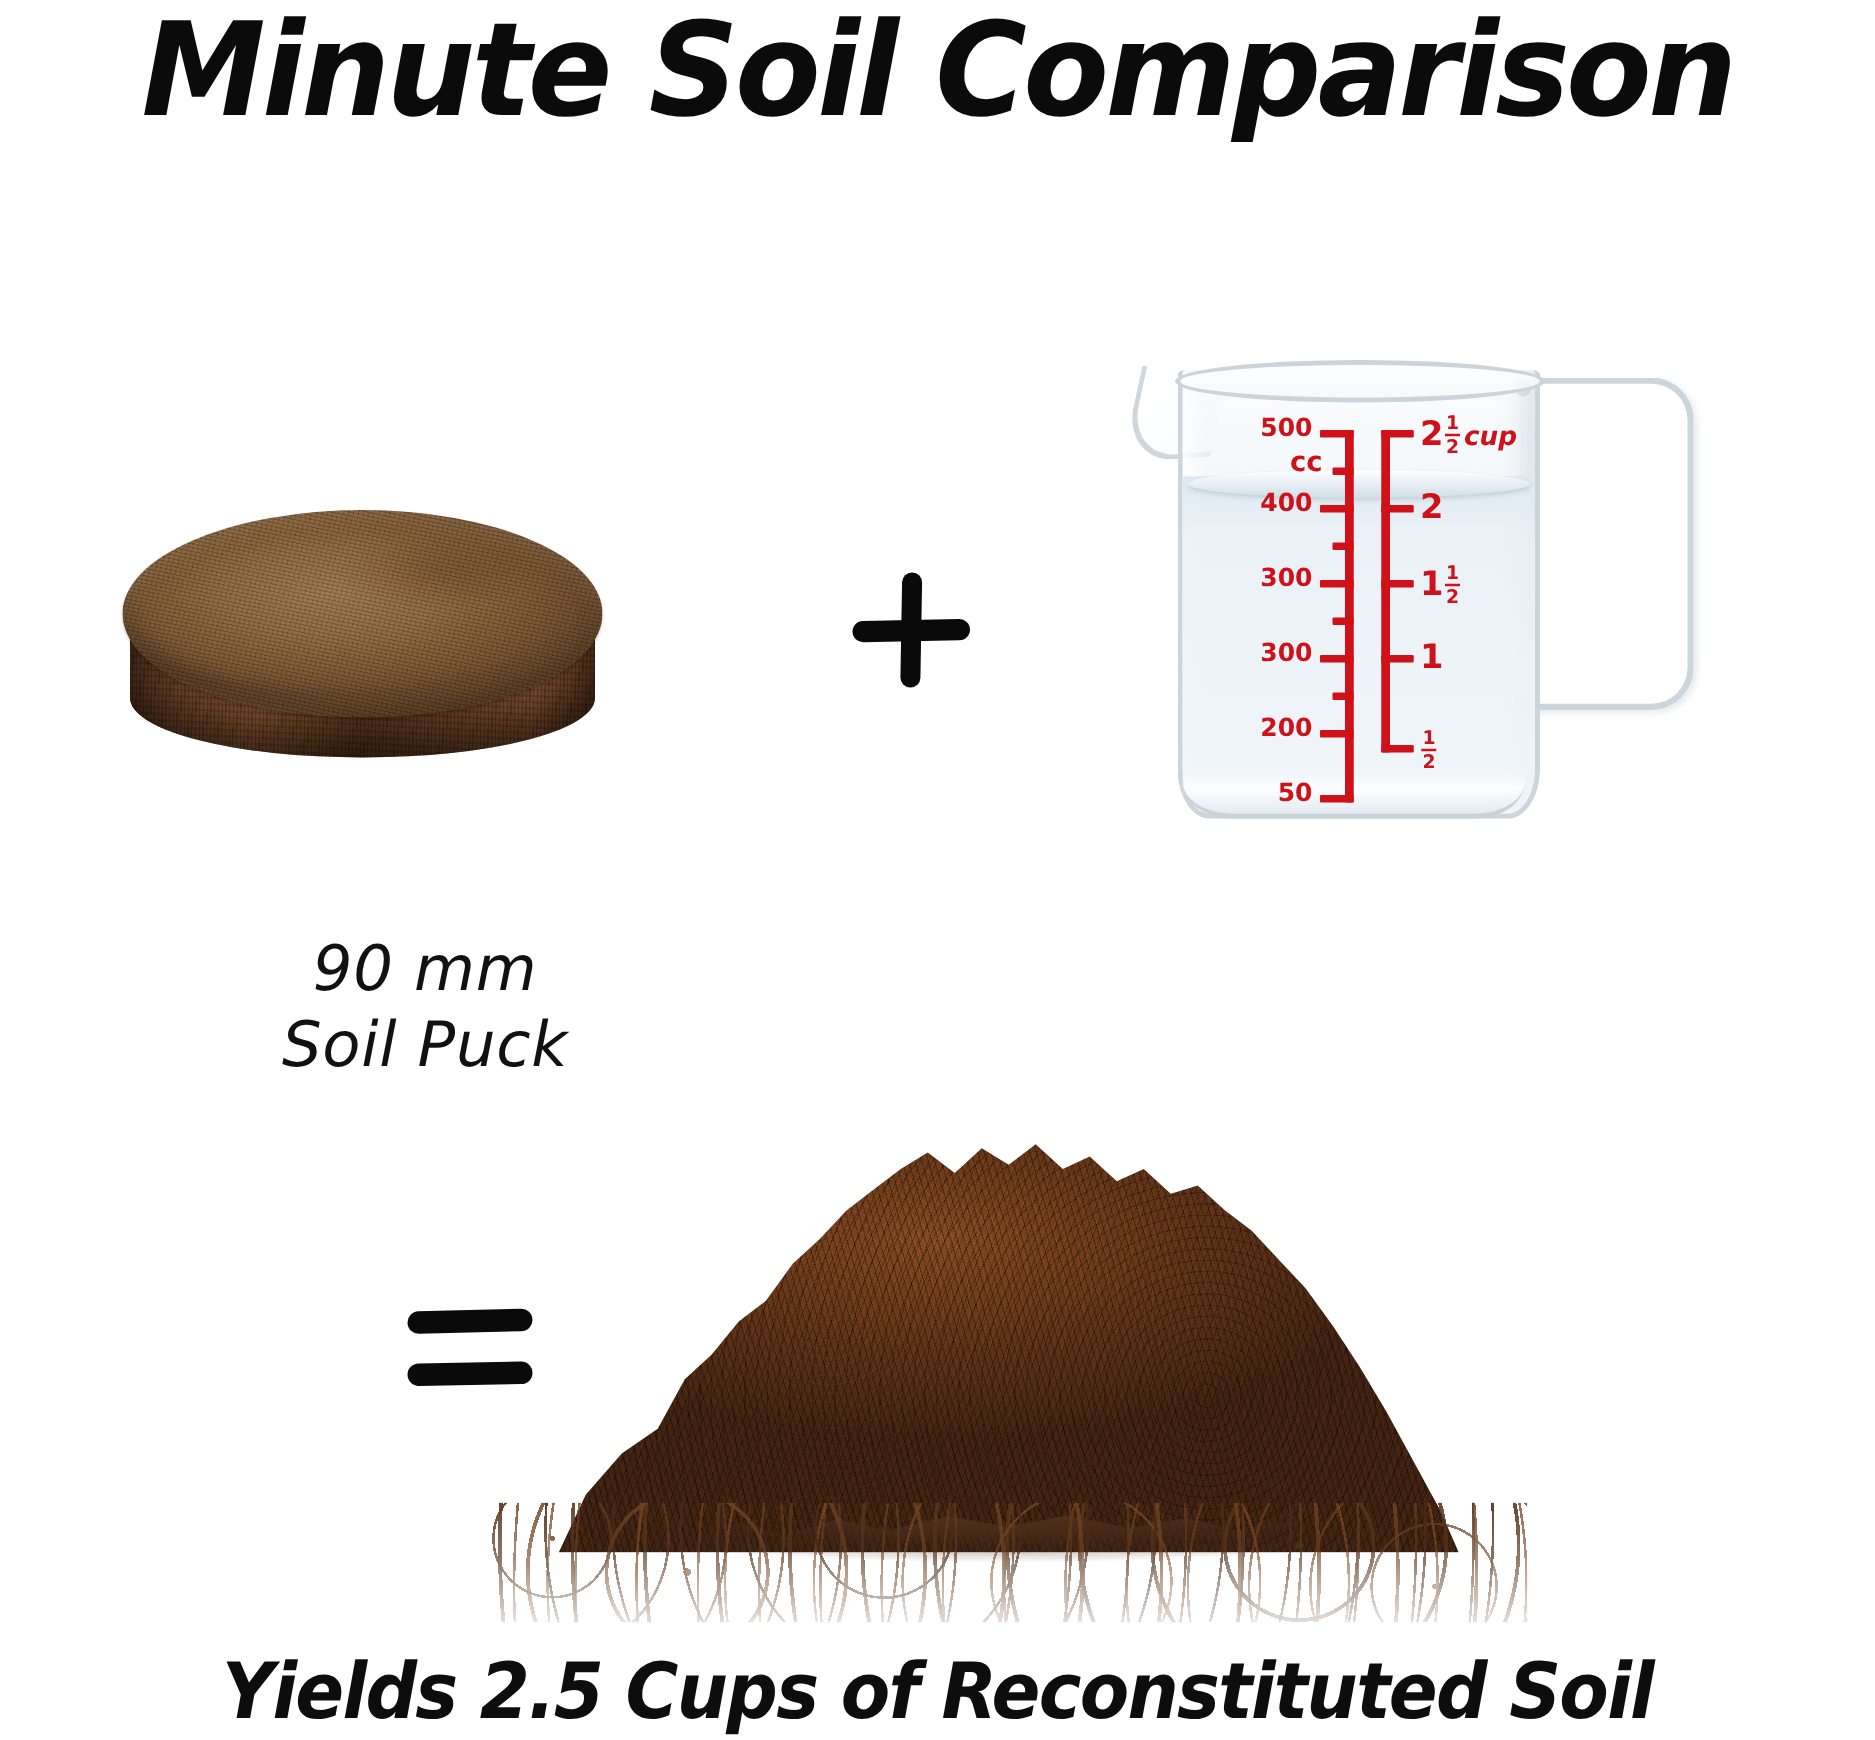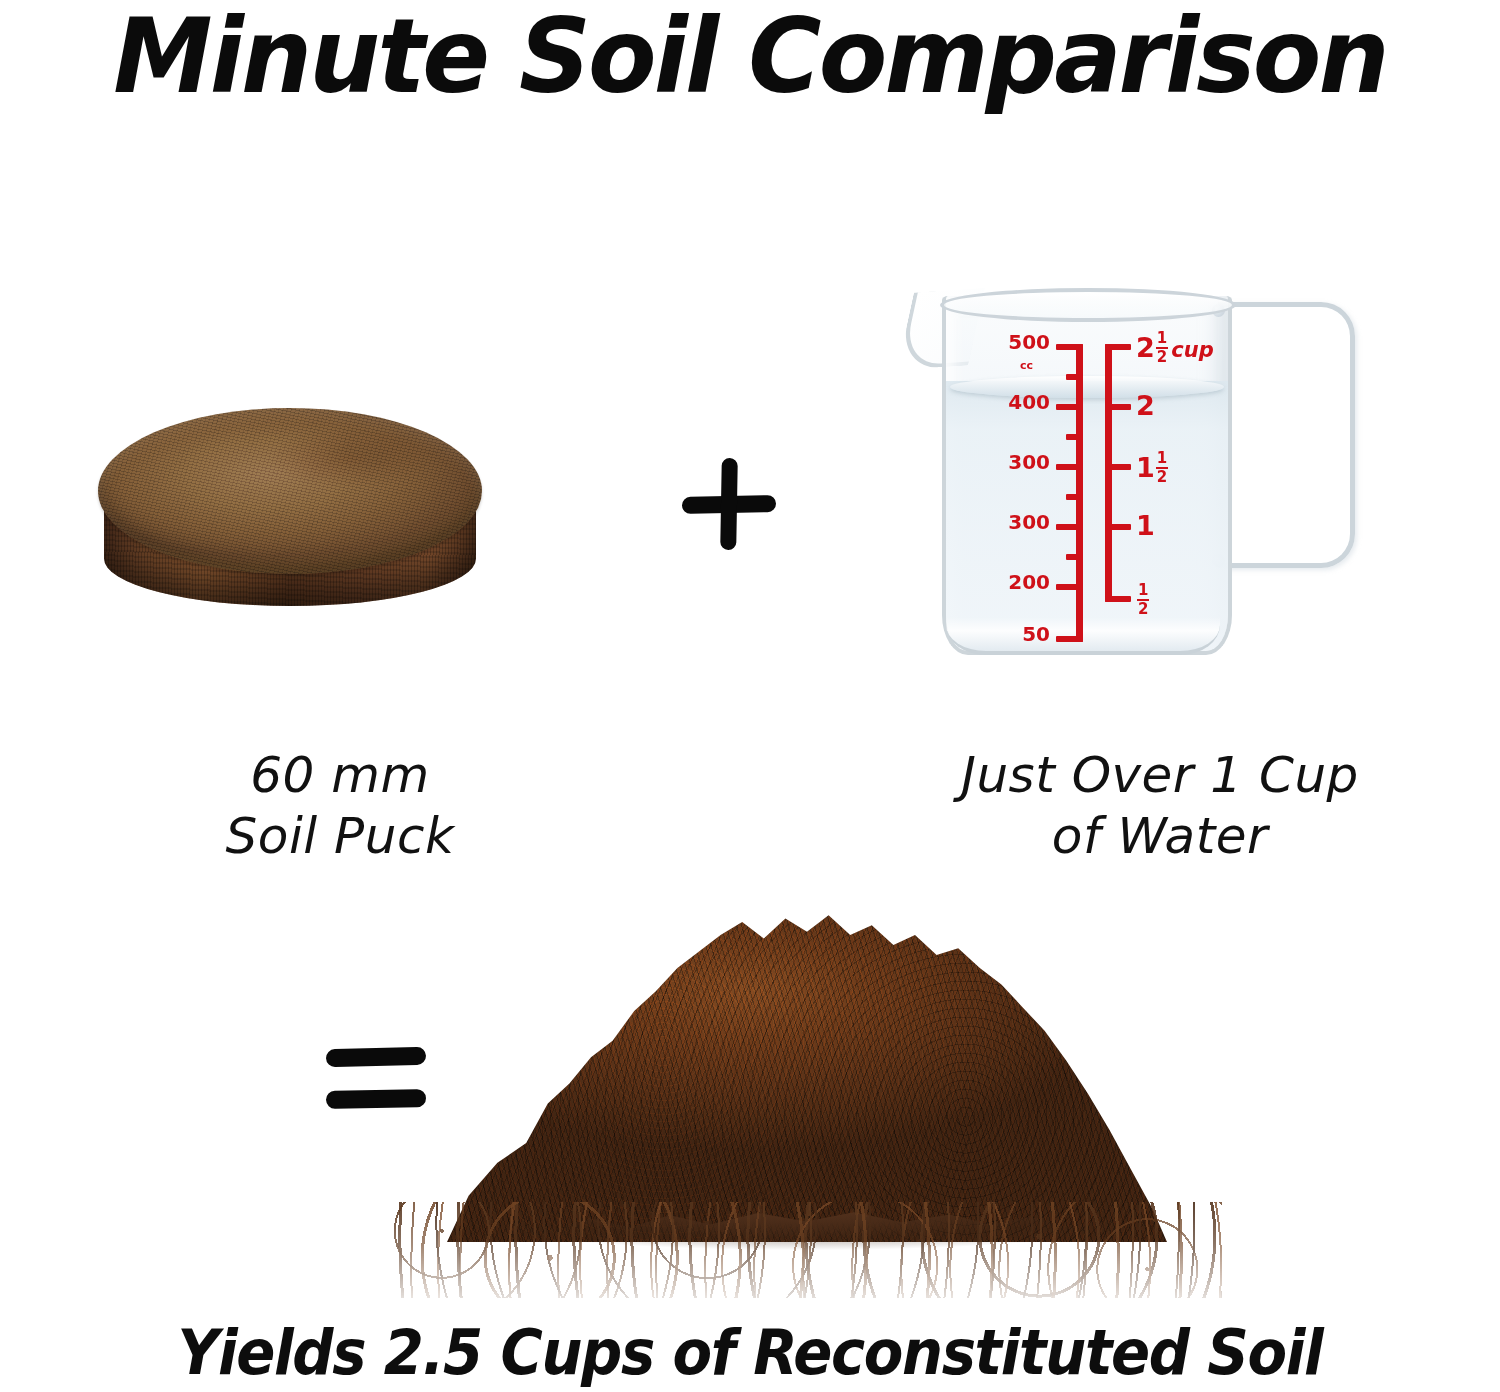--- a/index.html
+++ b/index.html
@@ -324,22 +324,22 @@
     white-space: nowrap;
     line-height: 1;
   }
   .label-cc {
     font-size: 20px;
     text-align: right;
     width: 96px;
     left: 54px;
   }
   .label-cc-unit {
-    font-size: 11px;
-    left: 120px;
+    font-size: 22px;
+    left: 132px;
     top: 88px;
   }
   .label-cup {
     font-size: 27px;
     left: 236px;
   }
   .frac {
     display: inline-flex;
     flex-direction: column;
     align-items: center;
@@ -524,24 +524,22 @@
 
       <div class="scale-label label-cup" style="top:240px"><span>1</span></div>
 
       <div class="scale-label label-cup" style="top:312px"><span class="frac">
             <span class="num">1</span>
             <span class="den">2</span>
           </span></div>
     </div>
   </div>
 
-  <div class="caption caption-puck">60 mm
+  <div class="caption caption-puck">90 mm
 Soil Puck</div>
-  <div class="caption caption-water">Just Over 1 Cup
-of Water</div>
 
   <div class="op-equals">
     <div class="eq-bar top"></div>
     <div class="eq-bar bottom"></div>
   </div>
 
   <div class="pile-wrap">
     <div class="pile-mound"></div>
     <div class="pile-skirt"></div>
     <div class="pile-crumbs"></div>

